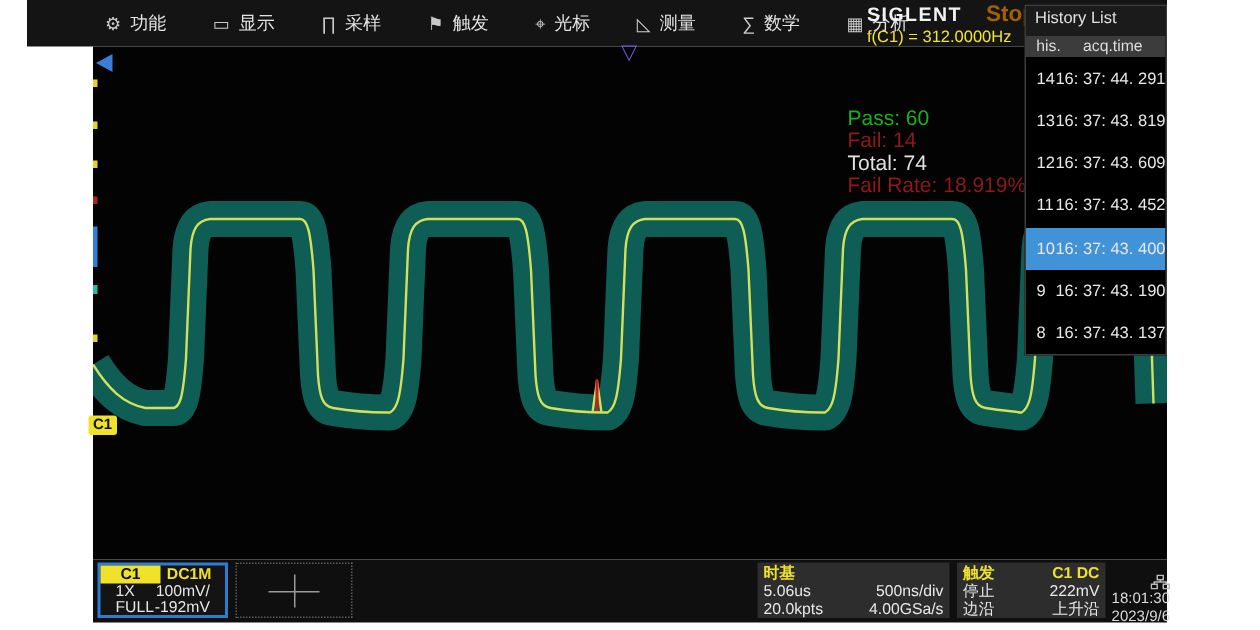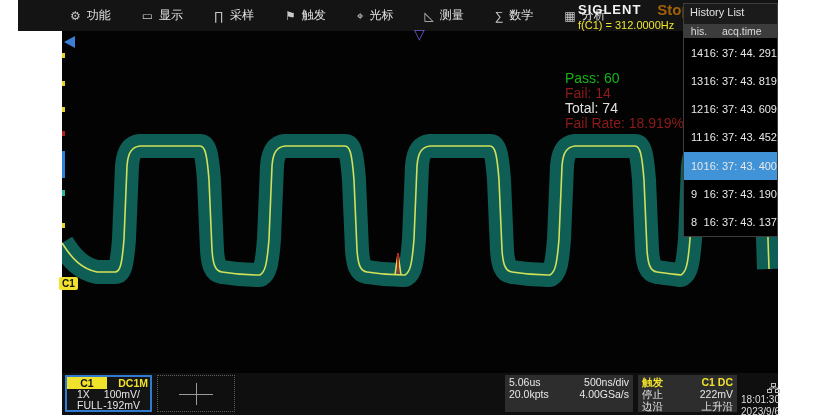--- a/index.html
+++ b/index.html
@@ -41,21 +41,21 @@
   .hist-row .c1{width:26px;padding-left:7px;}
   .hist-row .c2{flex:1;}
   .hist-row.sel{background:#3f93d6;}
 
   
   .bottombar{position:absolute;left:62px;top:373px;width:716px;height:42px;background:#0f0f0f;}
   .chbox{position:absolute;left:3px;top:2px;width:87px;height:37px;background:#141414;
          border:2px solid #2e7bd0;box-sizing:border-box;font-size:10.5px;color:#e6e6e6;}
   .chbox .r1{display:flex;justify-content:space-between;align-items:center;height:12px;}
   .chname{background:#f0e22a;color:#101010;font-weight:bold;text-align:center;width:40px;line-height:12px;font-size:10.5px;}
-  .coupling{color:#f0e22a;font-weight:bold;padding-right:2px;}
+  .coupling{color:#f0e22a;font-weight:bold;padding-right:9px;}
   .chbox .r2,.chbox .r3{display:flex;justify-content:space-between;padding:0 10px;line-height:11px;}
   .crossbox{position:absolute;left:95px;top:2px;width:78px;height:37px;border:1px dotted #5c5c5c;box-sizing:border-box;}
   .crossbox .ph{position:absolute;left:50%;top:50%;width:34px;height:1px;background:#9a9a9a;transform:translate(-50%,0);}
   .crossbox .pv{position:absolute;left:50%;top:50%;width:1px;height:22px;background:#9a9a9a;transform:translate(0,-50%);}
   .infobox{position:absolute;top:2px;height:37px;background:#2d2d2d;color:#e8e8e8;font-size:10.5px;
            padding:1px 4px;box-sizing:border-box;line-height:12px;}
   .tbbox{left:443px;width:128px;}
   .trbox{left:576px;width:99px;}
   .yellow{color:#f0e22a;font-weight:bold;}
   .irow{display:flex;justify-content:space-between;}
@@ -196,20 +196,24 @@
       </div>
     </div>
 
     <div class="crossbox">
       <div class="ph"></div>
       <div class="pv"></div>
     </div>
 
     <div class="infobox tbbox">
       <div class="irow">
+          <span class="yellow">时基</span>
+          <span></span>
+        </div>
+      <div class="irow">
         <span>5.06us</span>
         <span>500ns/div</span>
       </div>
       <div class="irow">
         <span>20.0kpts</span>
         <span>4.00GSa/s</span>
       </div>
     </div>
 
     <div class="infobox trbox">

